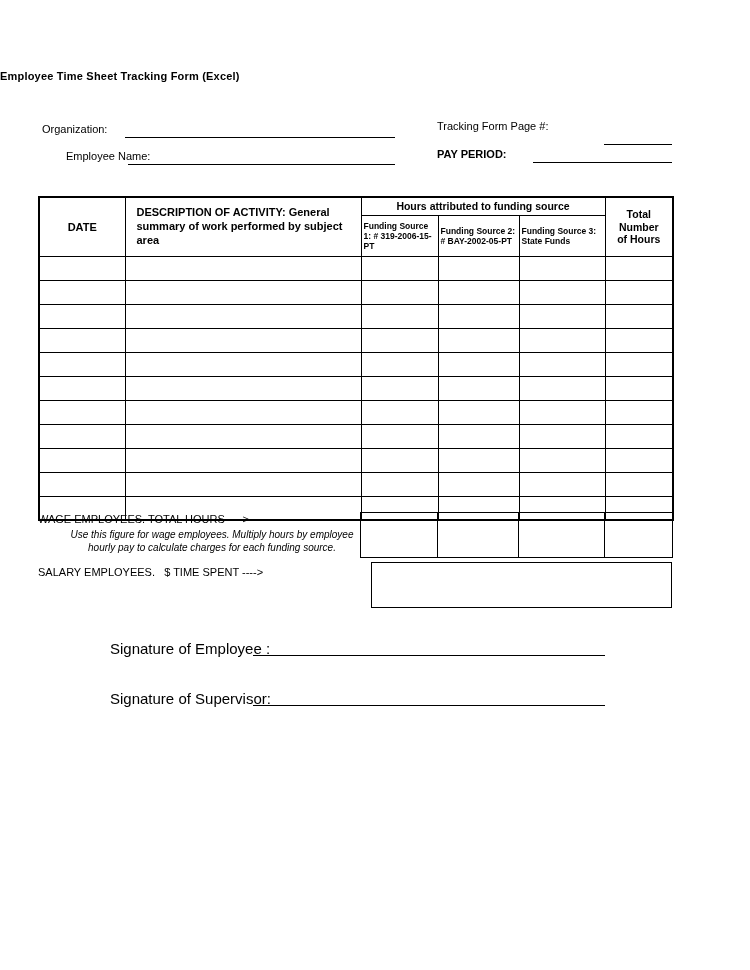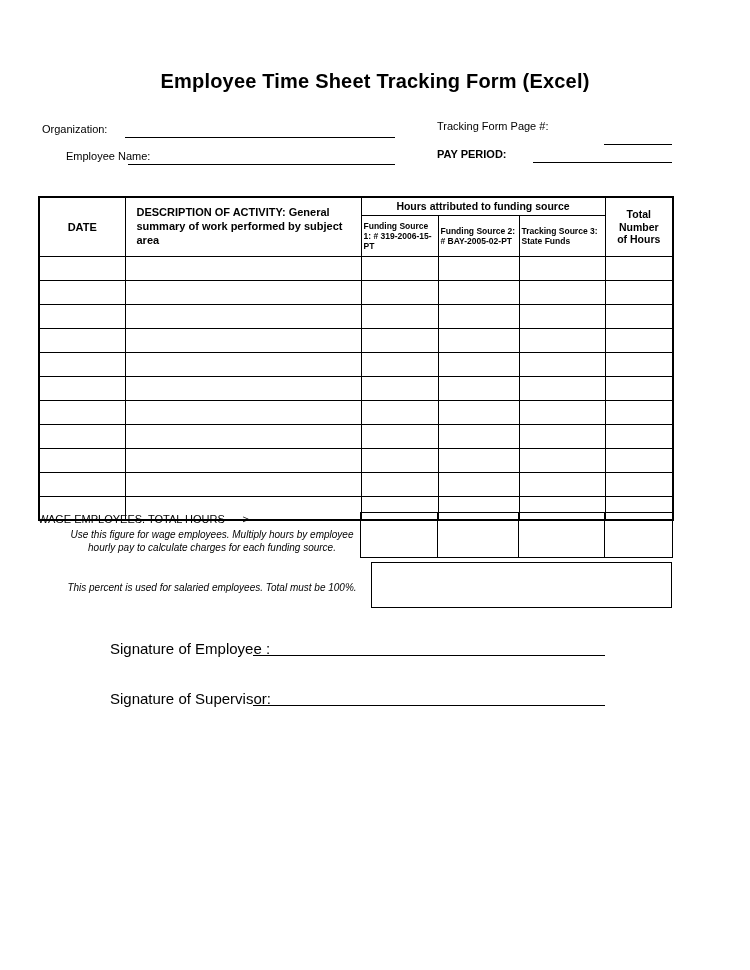--- a/index.html
+++ b/index.html
@@ -1,21 +1,21 @@
 <!DOCTYPE html>
 <html><head>
 <meta charset="utf-8">
 <style>
   * { margin:0; padding:0; box-sizing:border-box; }
   html,body { background:#ffffff; }
   body { font-family:"Liberation Sans", sans-serif; color:#000; }
   .page { position:relative; width:750px; height:970px; background:#fff; margin:0 auto; overflow:hidden; }
 
-  .title { position:absolute; top:70px; left:0; width:100%; text-align:center;
-           font-size:20px; font-weight:bold; letter-spacing:.2px; }
+  .title { position:absolute; top:70px; left:0; width:100%; text-align:left;
+           font-size:11px; font-weight:bold; letter-spacing:.2px; }
 
   .label { position:absolute; font-size:11px; }
   .label.bold { font-weight:bold; }
   .fill-line { position:absolute; border-bottom:1px solid #000; }
 
   
   .sheet { position:absolute; left:38px; top:196px; width:634px;
            border-collapse:collapse; table-layout:fixed; border:2px solid #000; }
   .sheet th, .sheet td { border:1px solid #000; }
   .sheet thead tr.group-row { height:15px; }
@@ -74,22 +74,22 @@
     </colgroup>
     <thead>
       <tr class="group-row">
         <th rowspan="2" class="th-date">DATE</th>
         <th rowspan="2" class="th-desc">DESCRIPTION OF ACTIVITY: General summary of work performed by subject area</th>
         <th colspan="3" class="th-group">Hours attributed to funding source</th>
         <th rowspan="2" class="th-total">Total Number of Hours</th>
       </tr>
       <tr class="sub-row">
         <th class="th-fs">Funding Source 1: # 319-2006-15-PT</th>
-        <th class="th-fs">Funding Source 2: # BAY-2005-02-PT</th>
-        <th class="th-fs">Tracking Source 3: State Funds</th>
+        <th class="th-fs">Funding Source 2: # BAY-2002-05-PT</th>
+        <th class="th-fs">Funding Source 3: State Funds</th>
       </tr>
     </thead>
     <tbody>
         <tr>
           <td></td>
           <td></td>
           <td></td>
           <td></td>
           <td></td>
           <td></td>
@@ -185,21 +185,21 @@
     <tbody>
         <tr>
       <td style="width:77px;"></td>
       <td style="width:81px;"></td>
       <td style="width:86px;"></td>
       <td style="width:68px;"></td>
     </tr>
   </tbody>
     </table>
 
-  <div class="note" style="top:581px;">This percent is used for salaried employees. Total must be 100%.</div>
+  <div class="salary-label" style="top:566px;">SALARY EMPLOYEES.   $ TIME SPENT ----&gt;</div>
   <div class="salary-box"></div>
 
   <span class="sig-label" style="left:110px; top:640px;">Signature of Employee :</span>
   <span class="sig-line" style="left:253px; top:637px; width:352px; height:19px;"></span>
 
   <span class="sig-label" style="left:110px; top:690px;">Signature of Supervisor:</span>
   <span class="sig-line" style="left:253px; top:687px; width:352px; height:19px;"></span>
 
 </div>
 

